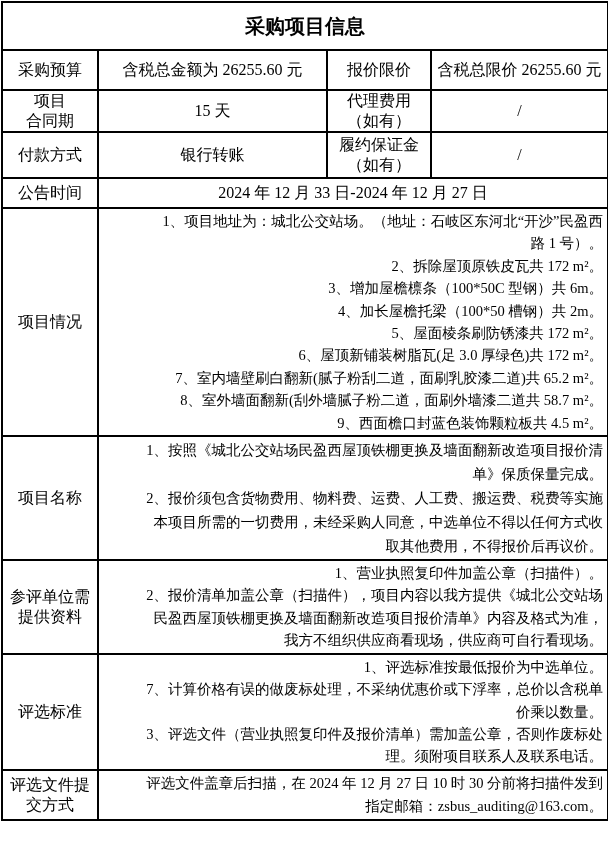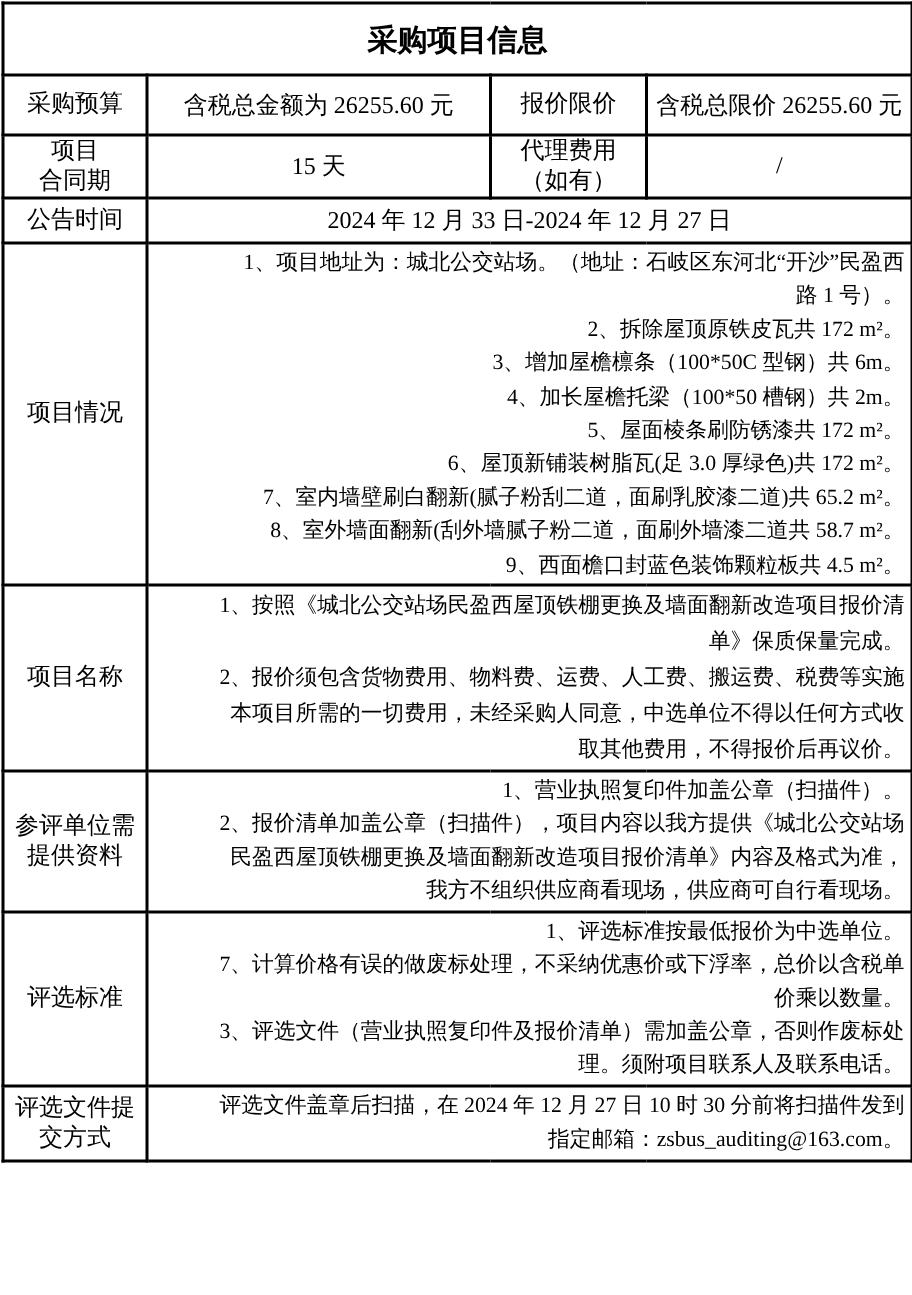--- a/index.html
+++ b/index.html
@@ -93,20 +93,27 @@
 
       <tr class="r-period">
         <td class="label">项目
 合同期</td>
         <td class="val-c">15 天</td>
         <td class="label">代理费用
 （如有）</td>
         <td class="val-c">/</td>
       </tr>
 
+      <tr class="r-pay">
+        <td class="label">付款方式</td>
+        <td class="val-c">银行转账</td>
+        <td class="label">履约保证金
+（如有）</td>
+        <td class="val-c">/</td>
+      </tr>
 
       <tr class="r-ann">
         <td class="label">公告时间</td>
         <td colspan="3" class="val-c">2024 年 12 月 33 日-2024 年 12 月 27 日</td>
       </tr>
 
       <tr class="r-detail">
         <td class="label">项目情况</td>
         <td colspan="3" class="val-long">1、项目地址为：城北公交站场。（地址：石岐区东河北“开沙”民盈西
 路 1 号）。

